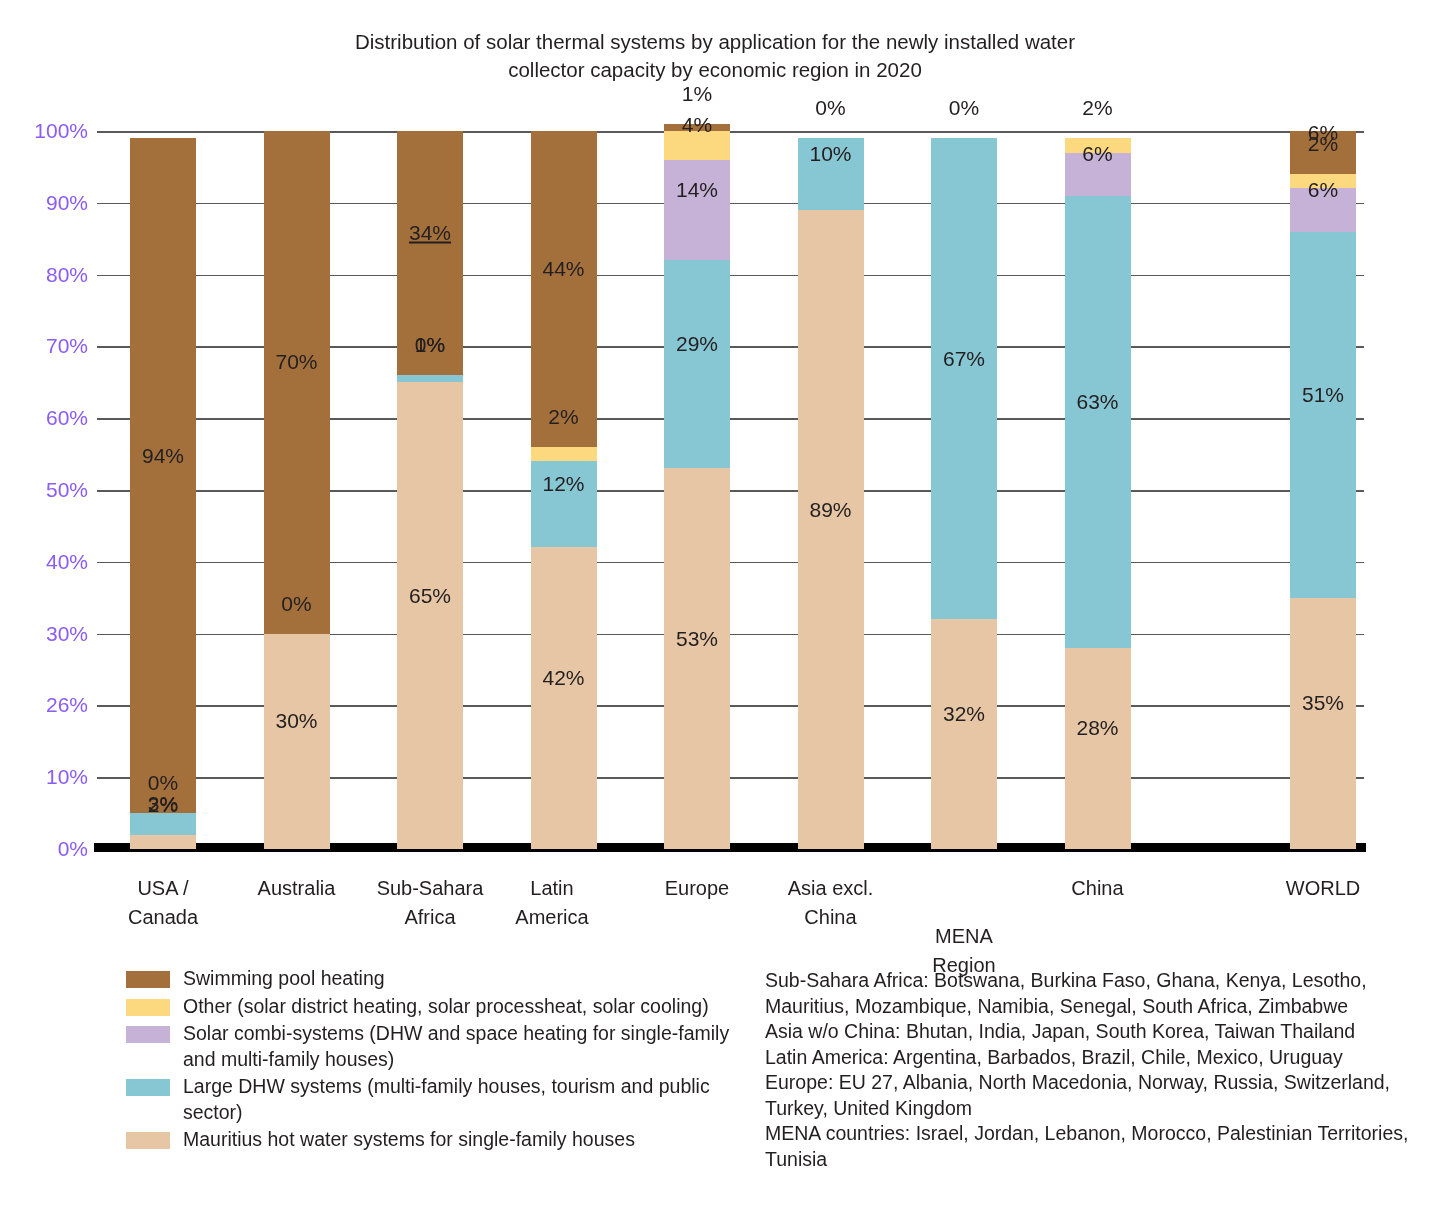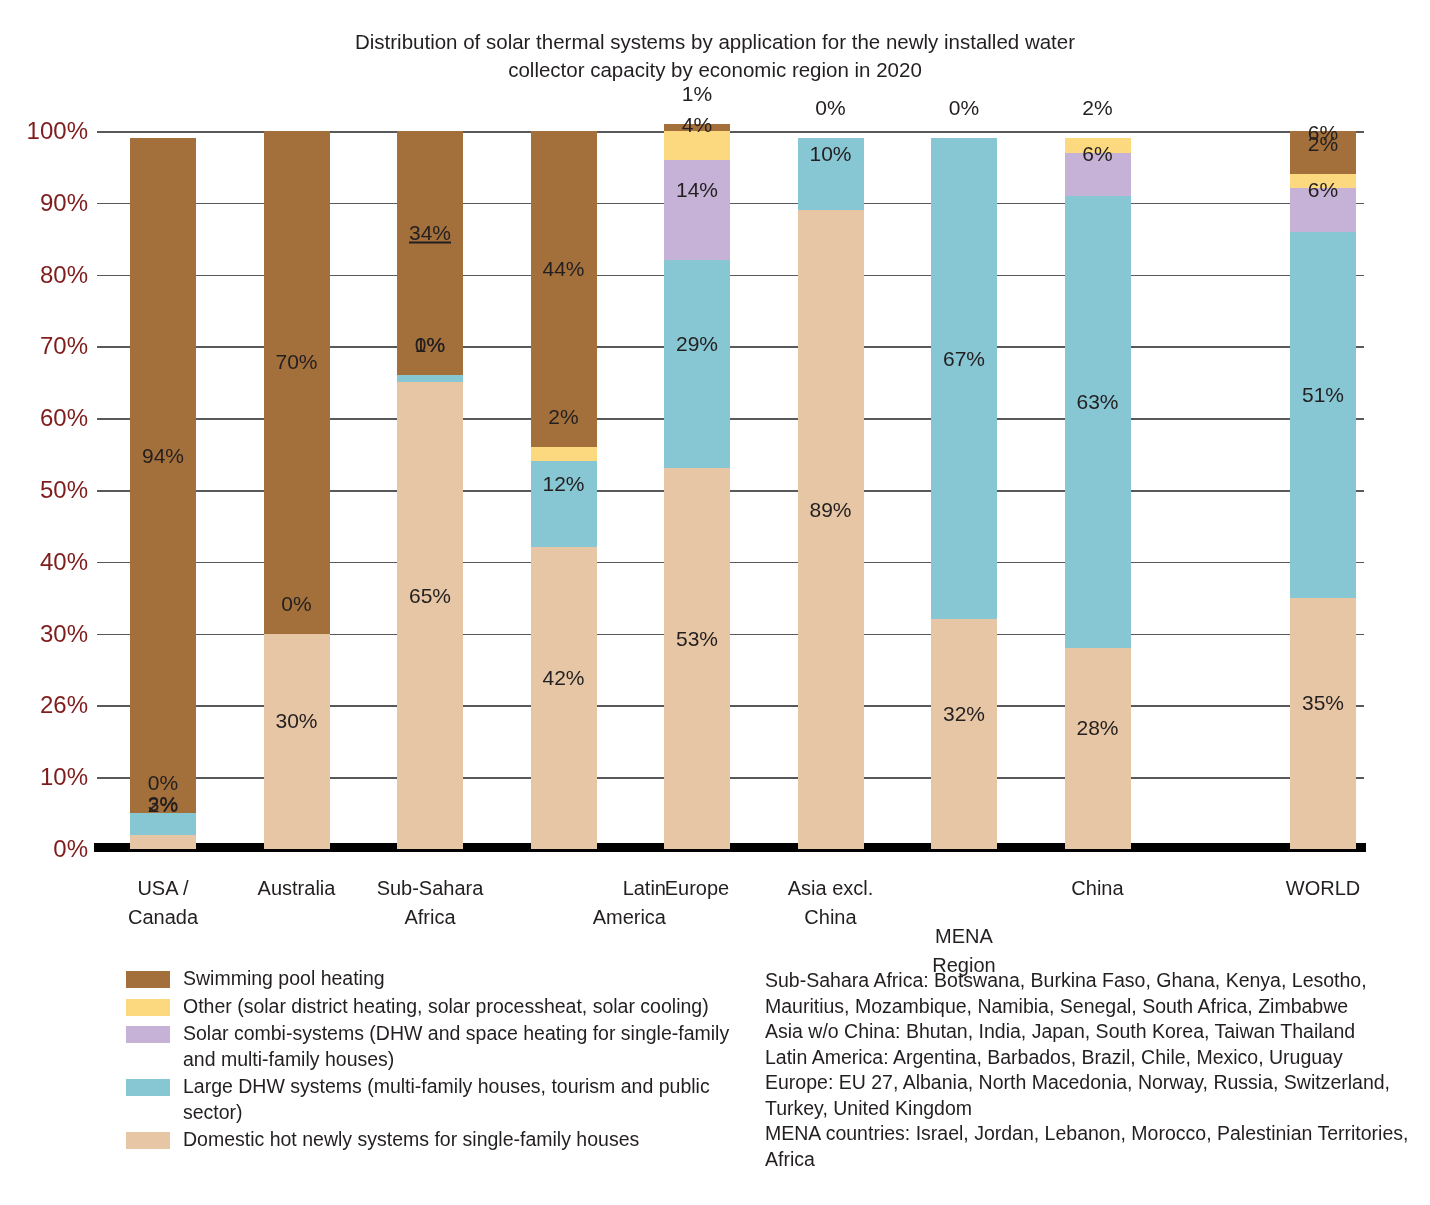--- a/index.html
+++ b/index.html
@@ -54,22 +54,22 @@
     top: 843px;
     width: 1272px;
     height: 9px;
     background: #000000;
   }
   .ytick {
     position: absolute;
     right: 0;
     width: 78px;
     text-align: right;
-    font-size: 24px;
-    color: #7f1d1d;
+    font-size: 21px;
+    color: #8b5cf6;
     transform: translateY(-50%);
   }
   #y-axis {
     position: absolute;
     left: 0px;
     top: 131px;
     width: 88px;
     height: 718px;
   }
   
@@ -187,30 +187,30 @@
       <div class="legend-row">
         <div class="legend-swatch" style="background: rgb(197, 178, 214);"></div>
         <div class="legend-text">Solar combi-systems (DHW and space heating for single-family and multi-family houses)</div>
       </div>
       <div class="legend-row">
         <div class="legend-swatch" style="background: rgb(135, 198, 211);"></div>
         <div class="legend-text">Large DHW systems (multi-family houses, tourism and public sector)</div>
       </div>
       <div class="legend-row">
         <div class="legend-swatch" style="background: rgb(230, 198, 164);"></div>
-        <div class="legend-text">Domestic hot newly systems for single-family houses</div>
+        <div class="legend-text">Mauritius hot water systems for single-family houses</div>
       </div>
     </div>
 
   <div id="notes">
       <p class="note-line">Sub-Sahara Africa: Botswana, Burkina Faso, Ghana, Kenya, Lesotho, Mauritius, Mozambique, Namibia, Senegal, South Africa, Zimbabwe</p>
       <p class="note-line">Asia w/o China: Bhutan, India, Japan, South Korea, Taiwan Thailand</p>
       <p class="note-line">Latin America: Argentina, Barbados, Brazil, Chile, Mexico, Uruguay</p>
       <p class="note-line">Europe: EU 27, Albania, North Macedonia, Norway, Russia, Switzerland, Turkey, United Kingdom</p>
-      <p class="note-line">MENA countries: Israel, Jordan, Lebanon, Morocco, Palestinian Territories, Africa</p>
+      <p class="note-line">MENA countries: Israel, Jordan, Lebanon, Morocco, Palestinian Territories, Tunisia</p>
     </div>
 
 <div class="bar" style="left: 130px; height: 718px; top: 131px; position: absolute;">
       <div class="seg" style="position: absolute; left: 0px; bottom: 0px; height: 14.36px; background: rgb(230, 198, 164);"></div>
       <div class="seg" style="position: absolute; left: 0px; bottom: 14.36px; height: 21.54px; background: rgb(135, 198, 211);"></div>
       <div class="seg" style="position: absolute; left: 0px; bottom: 35.9px; height: 674.92px; background: rgb(163, 112, 60);"></div>
       <div class="seg-label" style="bottom: 373.36px;">94%</div>
       <div class="seg-label" style="bottom: 45.952px;">0%</div>
       <div class="seg-label" style="bottom: 25.13px;">3%</div>
       <div class="seg-label" style="bottom: 24.412px;">2%</div>
@@ -239,21 +239,21 @@
     <div class="bar" style="left: 530.5px; height: 718px; top: 131px; position: absolute;">
       <div class="seg" style="position: absolute; left: 0px; bottom: 0px; height: 301.56px; background: rgb(230, 198, 164);"></div>
       <div class="seg" style="position: absolute; left: 0px; bottom: 301.56px; height: 86.16px; background: rgb(135, 198, 211);"></div>
       <div class="seg" style="position: absolute; left: 0px; bottom: 387.72px; height: 14.36px; background: rgb(252, 217, 126);"></div>
       <div class="seg" style="position: absolute; left: 0px; bottom: 402.08px; height: 315.92px; background: rgb(163, 112, 60);"></div>
       <div class="seg-label" style="bottom: 560.04px;">44%</div>
       <div class="seg-label" style="bottom: 412.132px;">2%</div>
       <div class="seg-label" style="bottom: 344.64px;">12%</div>
       <div class="seg-label" style="bottom: 150.78px;">42%</div>
     </div>
-    <div class="cat-label" style="left: 506px; text-align: right;">Latin
+    <div class="cat-label" style="left: 472px;">Latin
 America</div>
     <div class="bar" style="left: 664px; height: 718px; top: 131px; position: absolute;">
       <div class="seg" style="position: absolute; left: 0px; bottom: 0px; height: 380.54px; background: rgb(230, 198, 164);"></div>
       <div class="seg" style="position: absolute; left: 0px; bottom: 380.54px; height: 208.22px; background: rgb(135, 198, 211);"></div>
       <div class="seg" style="position: absolute; left: 0px; bottom: 588.76px; height: 100.52px; background: rgb(197, 178, 214);"></div>
       <div class="seg" style="position: absolute; left: 0px; bottom: 689.28px; height: 28.72px; background: rgb(252, 217, 126);"></div>
       <div class="seg" style="position: absolute; left: 0px; bottom: 718px; height: 7.18px; background: rgb(163, 112, 60);"></div>
       <div class="seg-label" style="bottom: 735.232px;">1%</div>
       <div class="seg-label" style="bottom: 703.64px;">4%</div>
       <div class="seg-label" style="bottom: 639.02px;">14%</div>

